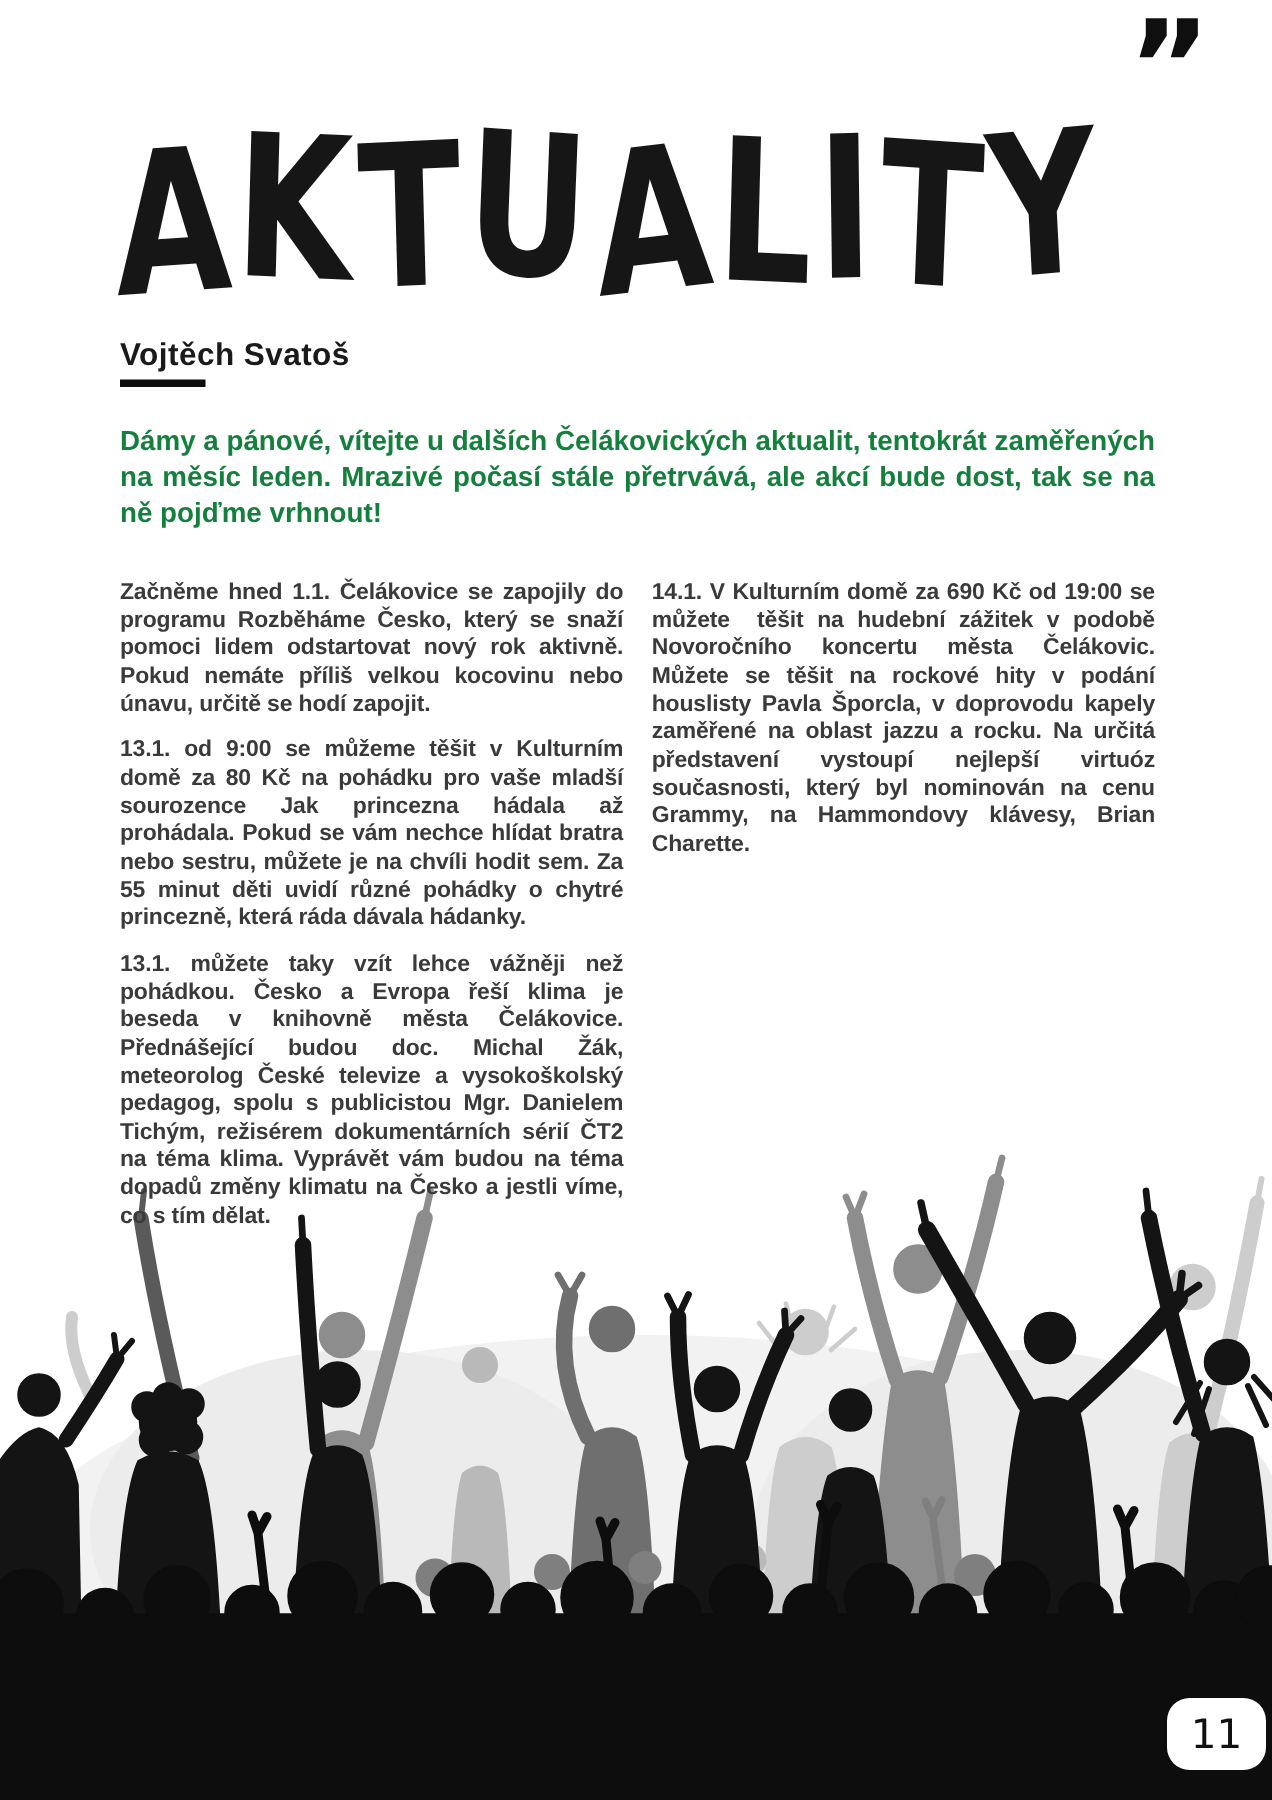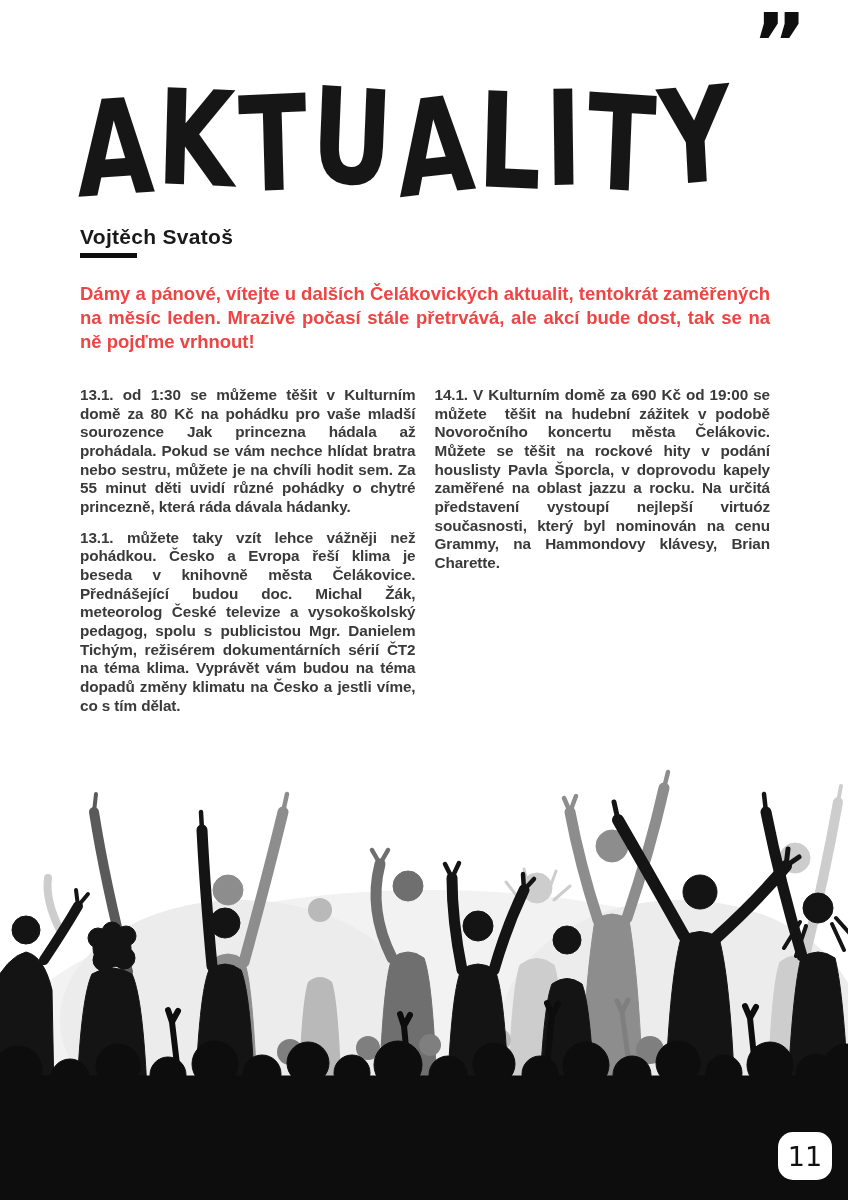--- a/index.html
+++ b/index.html
@@ -9,49 +9,50 @@
   .quote{position:absolute;left:752px;top:2px;font-size:84px;line-height:1;font-weight:900;
          color:#0f0f0f;font-family:"DejaVu Sans",sans-serif}
   .title{position:absolute;left:76px;top:70px;font-size:100px;font-weight:800;line-height:1.1;
          color:#161616;font-family:"DejaVu Sans",sans-serif;letter-spacing:4px;white-space:nowrap;
          transform:scaleY(1.32);transform-origin:76px 0}
   .title span{display:inline-block}
   .author{position:absolute;left:80px;top:225px;font-size:21px;font-weight:600;color:#1a1a1a;
           letter-spacing:.3px}
   .rule{position:absolute;left:80px;top:253px;width:57px;height:5px;background:#0e0e0e}
   .intro{position:absolute;left:80px;top:282px;width:690px;font-size:18.5px;font-weight:700;
-         color:#ef4444;line-height:1.3;text-align:justify}
+         color:#15803d;line-height:1.3;text-align:justify}
   .cols{position:absolute;left:80px;top:386px;width:690px;display:flex;gap:19px;z-index:2}
   .col{flex:1;min-width:0}
   .col p{font-size:15.3px;font-weight:600;color:#3a3a3a;line-height:1.22;text-align:justify;
          margin-bottom:12px;white-space:pre-wrap;letter-spacing:-.1px}
   .crowd{position:absolute;left:0;top:760px;width:848px;height:440px;z-index:1}
   .crowd svg{display:block;width:848px;height:440px}
-  .pagenum{position:absolute;left:778px;top:1132px;width:54px;height:48px;background:#ffffff;
+  .pagenum{position:absolute;left:778px;top:1132px;width:66px;height:48px;background:#ffffff;
            border-radius:15px;display:flex;align-items:center;justify-content:center;z-index:3}
   .pagenum span{font-size:27px;font-weight:500;color:#111;font-family:"DejaVu Sans",sans-serif}
 </style>
 </head>
 <body>
 
 <div class="page">
 
   <div class="quote">”</div>
 
   <h1 class="title"><span style="transform: rotate(-3deg) translateY(5px);">A</span><span style="transform: rotate(2deg) translateY(-2px);">K</span><span style="transform: rotate(-2deg) translateY(2px);">T</span><span style="transform: rotate(3deg) translateY(-3px);">U</span><span style="transform: rotate(-5deg) translateY(4px);">A</span><span style="transform: rotate(2deg) translateY(0px);">L</span><span style="transform: rotate(-1deg) translateY(-2px);">I</span><span style="transform: rotate(3deg) translateY(2px);">T</span><span style="transform: rotate(-4deg) translateY(-4px);">Y</span></h1>
 
   <div class="author">Vojtěch Svatoš</div>
 
   <div class="rule"></div>
 
   <p class="intro">Dámy a pánové, vítejte u dalších Čelákovických aktualit, tentokrát zaměřených na měsíc leden.  Mrazivé počasí stále přetrvává, ale akcí bude dost, tak se na ně pojďme vrhnout!</p>
 
   <div class="cols">
     <div class="col">
-      <p>13.1. od 1:30 se můžeme těšit v Kulturním domě za 80 Kč na pohádku pro vaše mladší sourozence Jak princezna hádala až prohádala. Pokud se vám nechce hlídat bratra nebo sestru, můžete je na chvíli hodit sem. Za 55 minut děti uvidí různé pohádky o chytré princezně, která ráda dávala hádanky.</p>
+      <p>Začněme hned 1.1. Čelákovice se zapojily do programu Rozběháme Česko, který se snaží pomoci lidem odstartovat nový rok aktivně. Pokud nemáte příliš velkou kocovinu nebo únavu, určitě se hodí zapojit.</p>
+      <p>13.1. od 9:00 se můžeme těšit v Kulturním domě za 80 Kč na pohádku pro vaše mladší sourozence Jak princezna hádala až prohádala. Pokud se vám nechce hlídat bratra nebo sestru, můžete je na chvíli hodit sem. Za 55 minut děti uvidí různé pohádky o chytré princezně, která ráda dávala hádanky.</p>
       <p>13.1. můžete taky vzít lehce vážněji než pohádkou. Česko a Evropa řeší klima je beseda v knihovně města Čelákovice. Přednášející budou doc. Michal Žák, meteorolog České televize a vysokoškolský pedagog, spolu s publicistou Mgr. Danielem Tichým, režisérem dokumentárních sérií ČT2 na téma klima. Vyprávět vám budou na téma dopadů změny klimatu na Česko a jestli víme, co s tím dělat.</p>
     </div>
     <div class="col">
       <p>14.1. V Kulturním domě za 690 Kč od 19:00 se můžete  těšit na hudební zážitek v podobě Novoročního koncertu města Čelákovic. Můžete se těšit na rockové hity v podání houslisty Pavla Šporcla, v doprovodu kapely zaměřené na oblast jazzu a rocku. Na určitá představení vystoupí nejlepší virtuóz současnosti, který byl nominován na cenu Grammy, na Hammondovy klávesy, Brian Charette.</p>
     </div>
   </div>
 
   <figure class="crowd">
     <svg viewBox="0 0 848 440" xmlns="http://www.w3.org/2000/svg" preserveAspectRatio="none">
 

